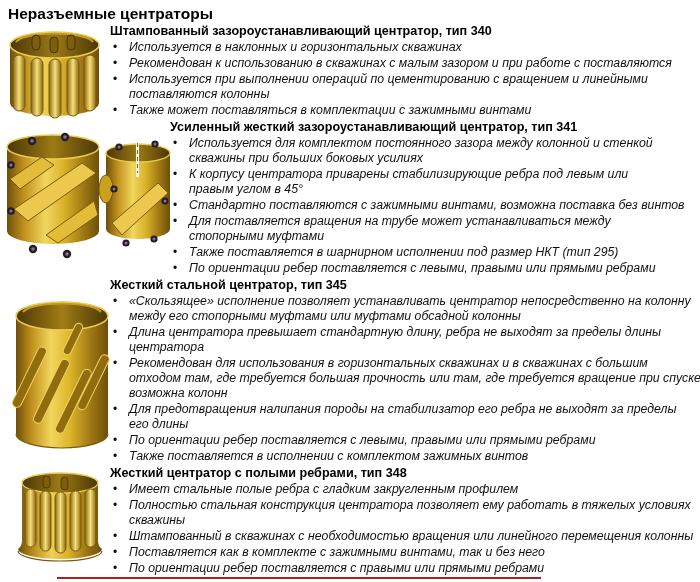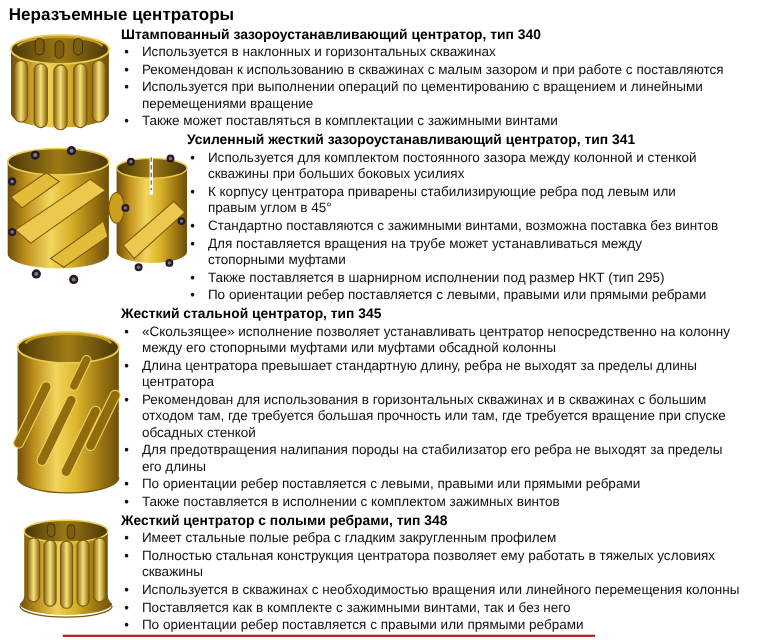--- a/index.html
+++ b/index.html
@@ -6,21 +6,21 @@
   .page{position:relative;width:700px;height:582px;background:#fff;overflow:hidden;
         font-family:"Liberation Sans",sans-serif;color:#111;}
   .title{position:absolute;left:8px;top:5px;margin:0;font-size:15.5px;font-weight:700;color:#000;}
   .content{position:absolute;left:110px;top:24px;width:592px;}
   section{margin:0;}
   section h2{margin:0 0 1px 0;font-size:12.6px;font-weight:700;line-height:15px;color:#000;}
   section + section h2{margin-top:2px;}
   section ul{list-style:none;margin:0 0 0 2px;padding:0;}
   section li{position:relative;padding-left:17px;margin:0 0 1px 0;font-size:12.3px;line-height:15px;}
   section li::before{content:"\2022";position:absolute;left:1px;top:0;font-size:12px;color:#111;}
-  .bt{white-space:pre-line;}
+  .bt{white-space:pre-line;font-style:italic;}
   .indent{margin-left:60px;}
   .figs div{position:absolute;}
   .fig340{left:4px;top:27px;}
   .fig341{left:2px;top:127px;}
   .fig345{left:7px;top:292px;}
   .fig348{left:13px;top:469px;}
   .footer-rule{position:absolute;left:57px;top:577px;width:484px;height:2px;background:#b01e23;}
 </style>
 </head>
 <body>
@@ -199,21 +199,21 @@
     </div>
   </div>
 
   <div class="content">
     <section>
       <h2>Штампованный зазороустанавливающий центратор, тип 340</h2>
       <ul>
         <li><span class="bt">Используется в наклонных и горизонтальных скважинах</span></li>
         <li><span class="bt">Рекомендован к использованию в скважинах с малым зазором и при работе с поставляются</span></li>
         <li><span class="bt">Используется при выполнении операций по цементированию с вращением и линейными
-перемещениями вращение</span></li>
+поставляются колонны</span></li>
         <li><span class="bt">Также может поставляться в комплектации с зажимными винтами</span></li>
       </ul>
     </section>
 
     <section class="indent">
       <h2>Усиленный жесткий зазороустанавливающий центратор, тип 341</h2>
       <ul>
         <li><span class="bt">Используется для комплектом постоянного зазора между колонной и стенкой
 скважины при больших боковых усилиях</span></li>
         <li><span class="bt">К корпусу центратора приварены стабилизирующие ребра под левым или
@@ -228,35 +228,35 @@
 
     <section>
       <h2>Жесткий стальной центратор, тип 345</h2>
       <ul>
         <li><span class="bt">«Скользящее» исполнение позволяет устанавливать центратор непосредственно на колонну
 между его стопорными муфтами или муфтами обсадной колонны</span></li>
         <li><span class="bt">Длина центратора превышает стандартную длину, ребра не выходят за пределы длины
 центратора</span></li>
         <li><span class="bt">Рекомендован для использования в горизонтальных скважинах и в скважинах с большим
 отходом там, где требуется большая прочность или там, где требуется вращение при спуске
-обсадных стенкой</span></li>
+возможна колонн</span></li>
         <li><span class="bt">Для предотвращения налипания породы на стабилизатор его ребра не выходят за пределы
 его длины</span></li>
         <li><span class="bt">По ориентации ребер поставляется с левыми, правыми или прямыми ребрами</span></li>
         <li><span class="bt">Также поставляется в исполнении с комплектом зажимных винтов</span></li>
       </ul>
     </section>
 
     <section>
       <h2>Жесткий центратор с полыми ребрами, тип 348</h2>
       <ul>
         <li><span class="bt">Имеет стальные полые ребра с гладким закругленным профилем</span></li>
         <li><span class="bt">Полностью стальная конструкция центратора позволяет ему работать в тяжелых условиях
 скважины</span></li>
-        <li><span class="bt">Используется в скважинах с необходимостью вращения или линейного перемещения колонны</span></li>
+        <li><span class="bt">Штампованный в скважинах с необходимостью вращения или линейного перемещения колонны</span></li>
         <li><span class="bt">Поставляется как в комплекте с зажимными винтами, так и без него</span></li>
         <li><span class="bt">По ориентации ребер поставляется с правыми или прямыми ребрами</span></li>
       </ul>
     </section>
   </div>
 
   <div class="footer-rule"></div>
 </div>
 
 </body></html>

